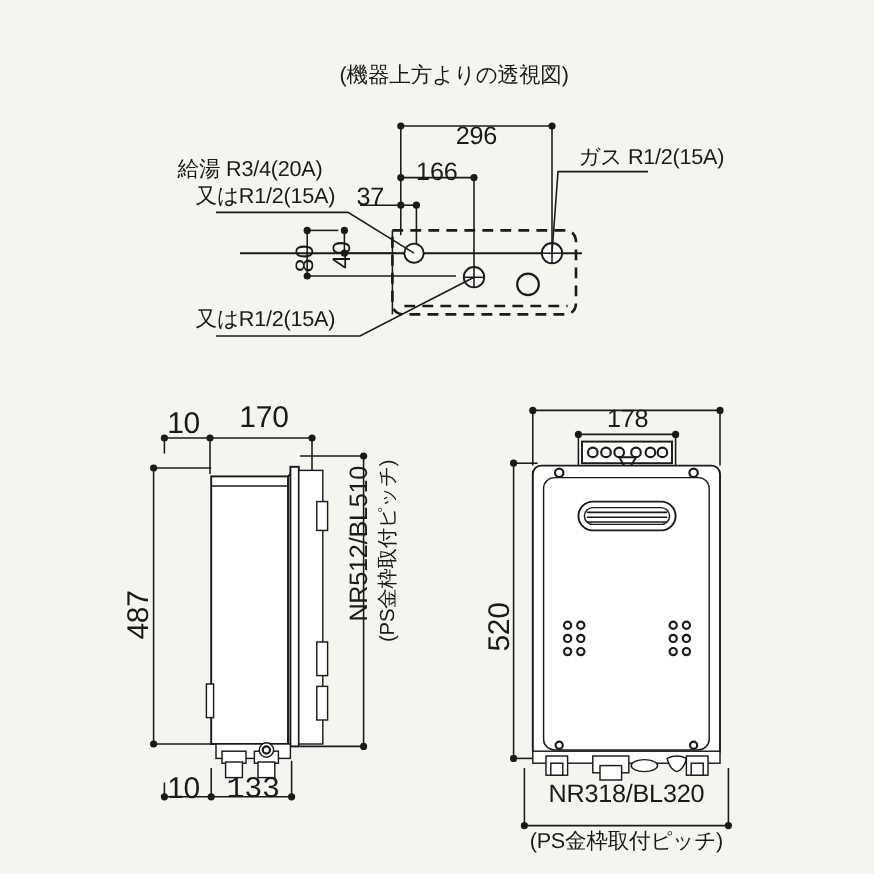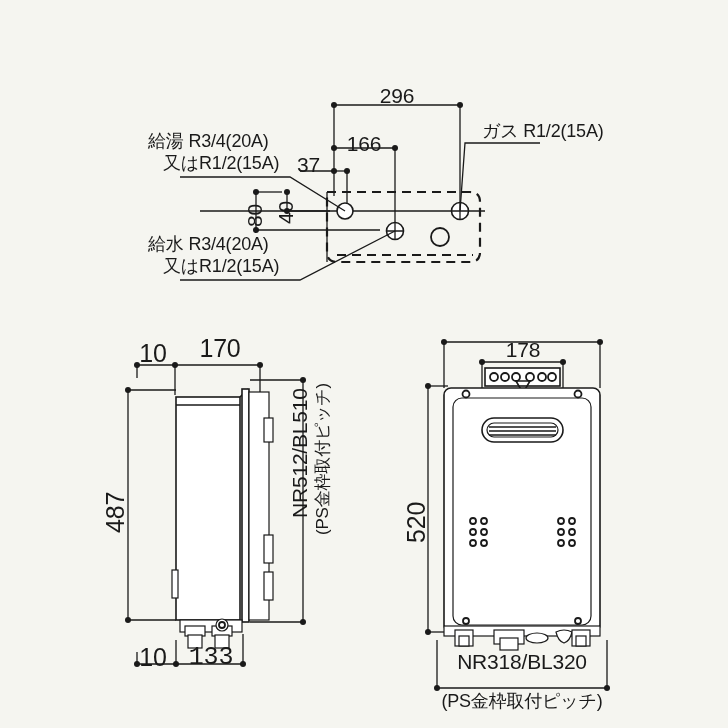--- a/index.html
+++ b/index.html
@@ -251,35 +251,35 @@
         <rect class="wht-t" x="572" y="630" width="18" height="16"></rect>
         <rect class="wht-t" x="576" y="636" width="10" height="10"></rect>
       </g>
 
       <path class="ln-t" d="M437,640 L437,688 L607,688 L607,640"></path>
       <circle class="dot" cx="437" cy="688" r="3"></circle>
       <circle class="dot" cx="607" cy="688" r="3"></circle>
     </g>
   </svg>
 
-
-  <div class="lbl dim ctr" style="left:352px; top:84px; width:90px;">296</div>
+  <div class="lbl jp ctr" style="left:283px; top:52px; width:175px;">(機器上方よりの透視図)</div>
+
+  <div class="lbl dim ctr" style="left:352px; top:102px; width:90px;">296</div>
 
   <div class="lbl dim ctr" style="left:329px; top:132px; width:70px;">166</div>
 
   <div class="lbl dim" style="left:297px; top:153px;">37</div>
 
   <div class="lbl dim rot90" style="left:243px; top:227px;">80</div>
 
   <div class="lbl dim rot90" style="left:274px; top:224px;">40</div>
 
   <div class="lbl jp" style="left:148px; top:131px;">給湯 R3/4(20A)</div>
   <div class="lbl jp" style="left:163px; top:153px;">又はR1/2(15A)</div>
 
-  <div class="lbl jp" style="left:148px; top:234px;">給水 R3/4(20A)</div>
   <div class="lbl jp" style="left:163px; top:256px;">又はR1/2(15A)</div>
 
   <div class="lbl jp" style="left:482px; top:121px;">ガス R1/2(15A)</div>
 
   <div class="lbl dim-lg ctr" style="left:131px; top:339px; width:44px;">10</div>
   <div class="lbl dim-lg ctr" style="left:180px; top:334px; width:80px;">170</div>
   <div class="lbl dim-lg rot90" style="left:101px; top:533px;">487</div>
   <div class="lbl dim-lg ctr" style="left:131px; top:643px; width:44px;">10</div>
   <div class="lbl dim-lg ctr" style="left:178px; top:643px; width:66px;font-family:Liberation Mono, monospace;">133</div>
 

